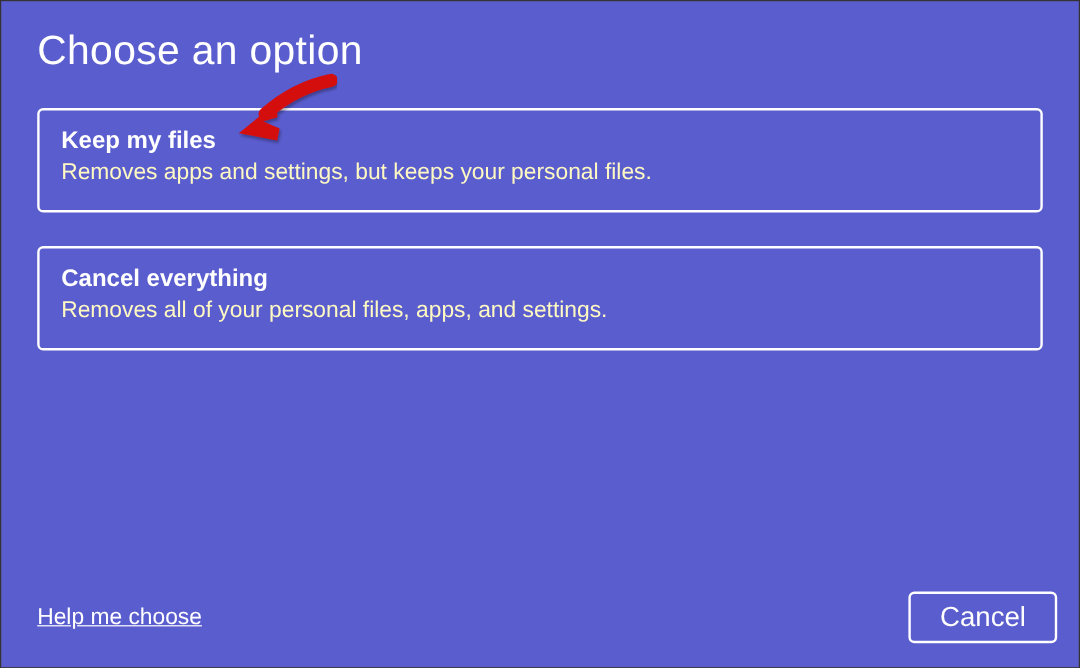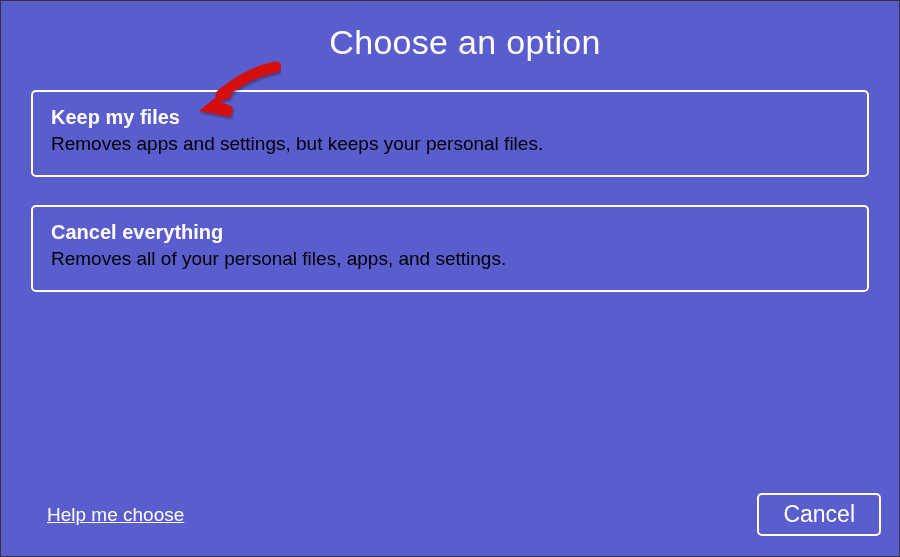--- a/index.html
+++ b/index.html
@@ -15,21 +15,20 @@
       color: #ffffff;
       position: relative;
       overflow: hidden;
       border: 1px solid #333;
     }
     .page-title {
       font-size: 34px;
       font-weight: 300;
       padding: 22px 0 0 30px;
       letter-spacing: 0.3px;
-      text-align: center;
     }
     .options-container {
       padding: 28px 30px 0 30px;
     }
     .option-button {
       width: 100%;
       border: 2px solid #ffffff;
       border-radius: 5px;
       padding: 14px 18px 20px 18px;
       margin-bottom: 28px;
@@ -40,27 +39,27 @@
     .option-title {
       font-size: 20px;
       font-weight: 600;
       color: #ffffff;
       margin-bottom: 4px;
       font-family: 'Segoe UI Semibold', 'Segoe UI', Arial, sans-serif;
     }
     .option-desc {
       font-size: 19px;
       font-weight: 300;
-      color: #000000;
+      color: #fef9c3;
       font-family: 'Segoe UI Light', 'Segoe UI', Arial, sans-serif;
     }
     .footer {
       position: absolute;
       bottom: 20px;
-      left: 46px;
+      left: 30px;
       right: 18px;
       display: flex;
       justify-content: space-between;
       align-items: center;
     }
     .help-link {
       font-size: 19px;
       font-weight: 300;
       color: #ffffff;
       text-decoration: underline;

